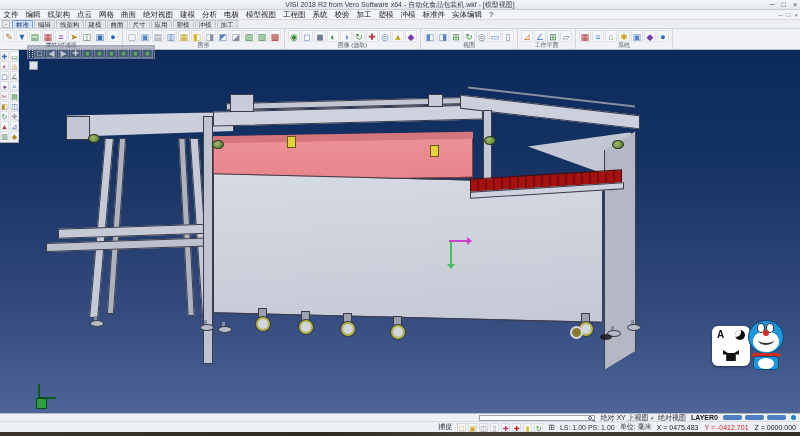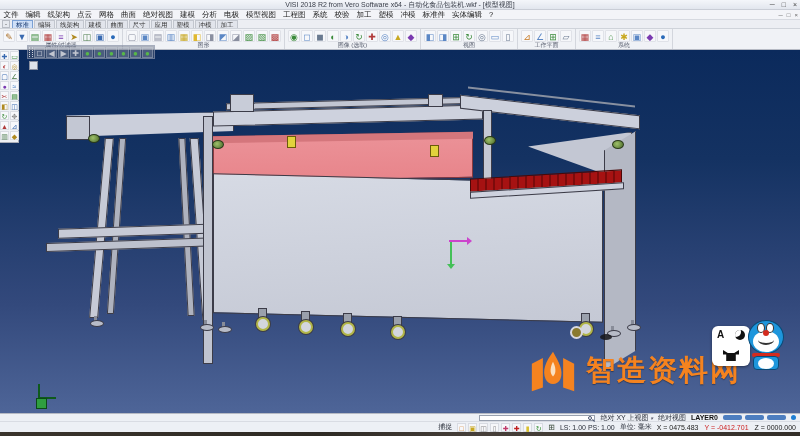--- a/index.html
+++ b/index.html
@@ -307,29 +307,20 @@
 
   <div class="ucs" style="left:36px;top:334px">
     <i class="ay"></i>
       <i class="ax"></i>
       <i class="sq"></i>
   </div>
 
   <div class="badge" style="left:570px;top:276px;width:13px;height:13px"></div>
   <div class="blob" style="left:600px;top:284px;width:12px;height:6px"></div>
 
-  <div class="watermark" style="left:530px;top:300px">
-    <svg width="46" height="42" viewBox="0 0 50 44">
-      <path d="M2 14 L14 8 L14 40 L2 44 Z" fill="#f5831f"></path>
-      <path d="M48 14 L36 8 L36 40 L48 44 Z" fill="#f5831f"></path>
-      <path d="M25 1 C17 12 13 21 17 31 C20 38 30 38 33 31 C37 21 31 12 25 1 Z" fill="#f5831f"></path>
-      <path d="M25 12 C22 18 21 24 25 28 C29 24 28 18 25 12 Z" fill="#fbe0c0"></path>
-    </svg>
-    <span class="wm-text">智造资料网</span>
-  </div>
 
   <div class="shortcut-card" style="left:712px;top:276px">
     <span class="card-a">A</span>
     <i class="card-moon"></i>
     <i class="card-shirt"></i>
   </div>
   <div class="doraemon" style="left:744px;top:270px">
     <i class="dora-head"></i>
       <i class="dora-face"></i>
     <i class="dora-eye" style="left:13px"></i>

